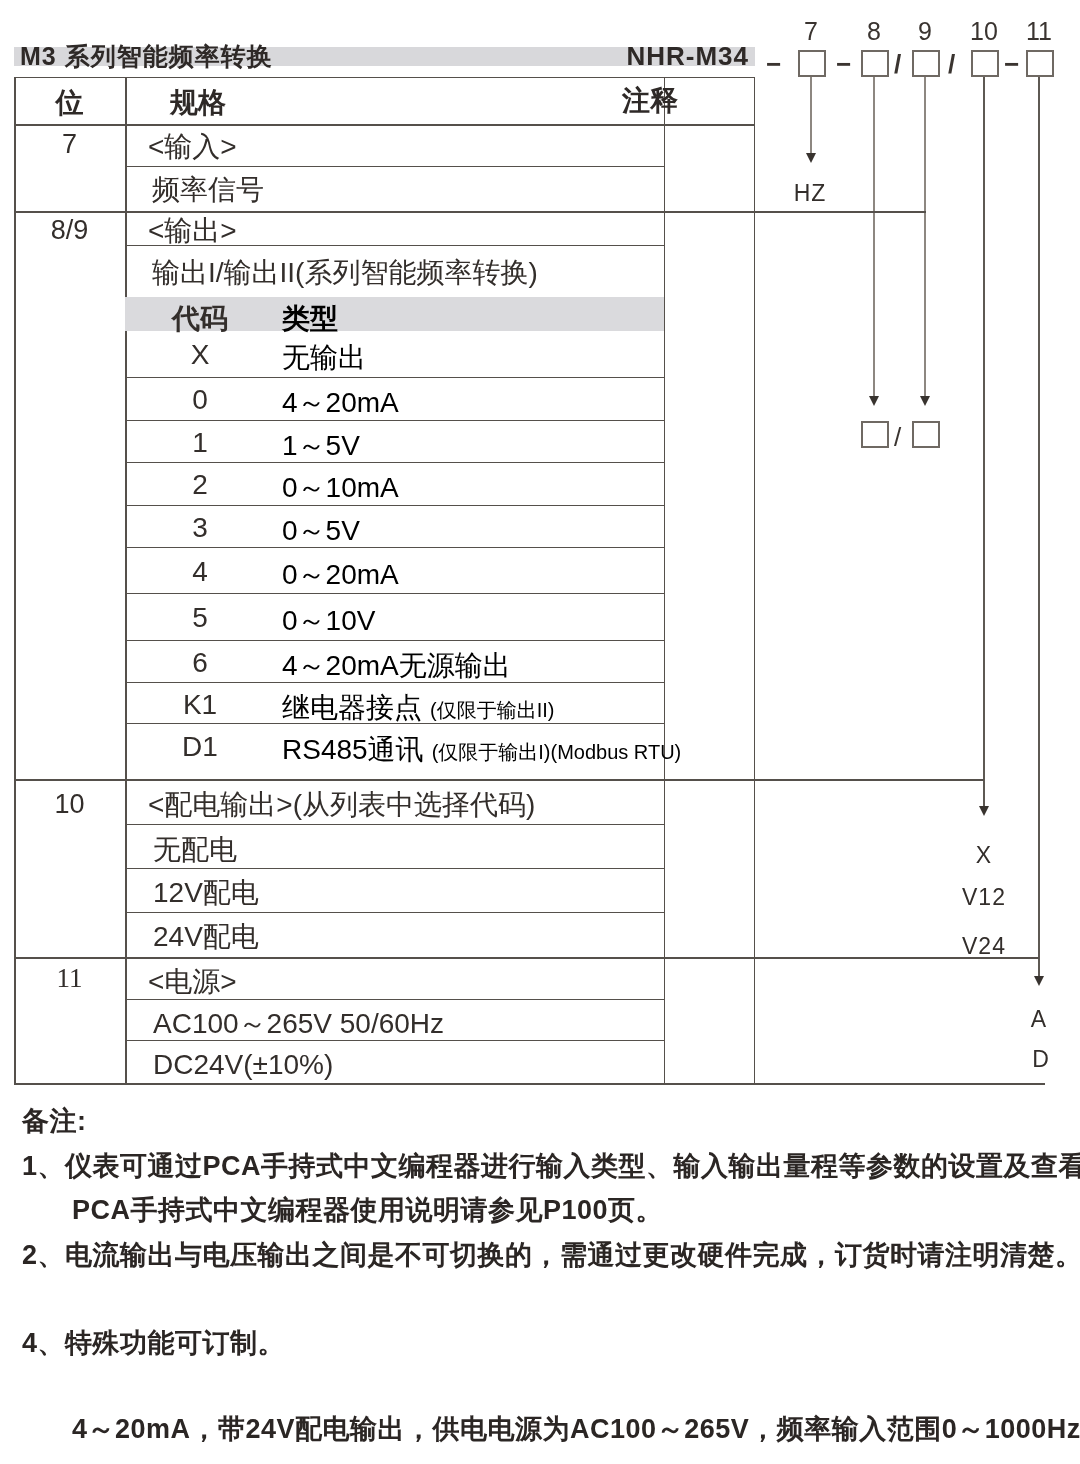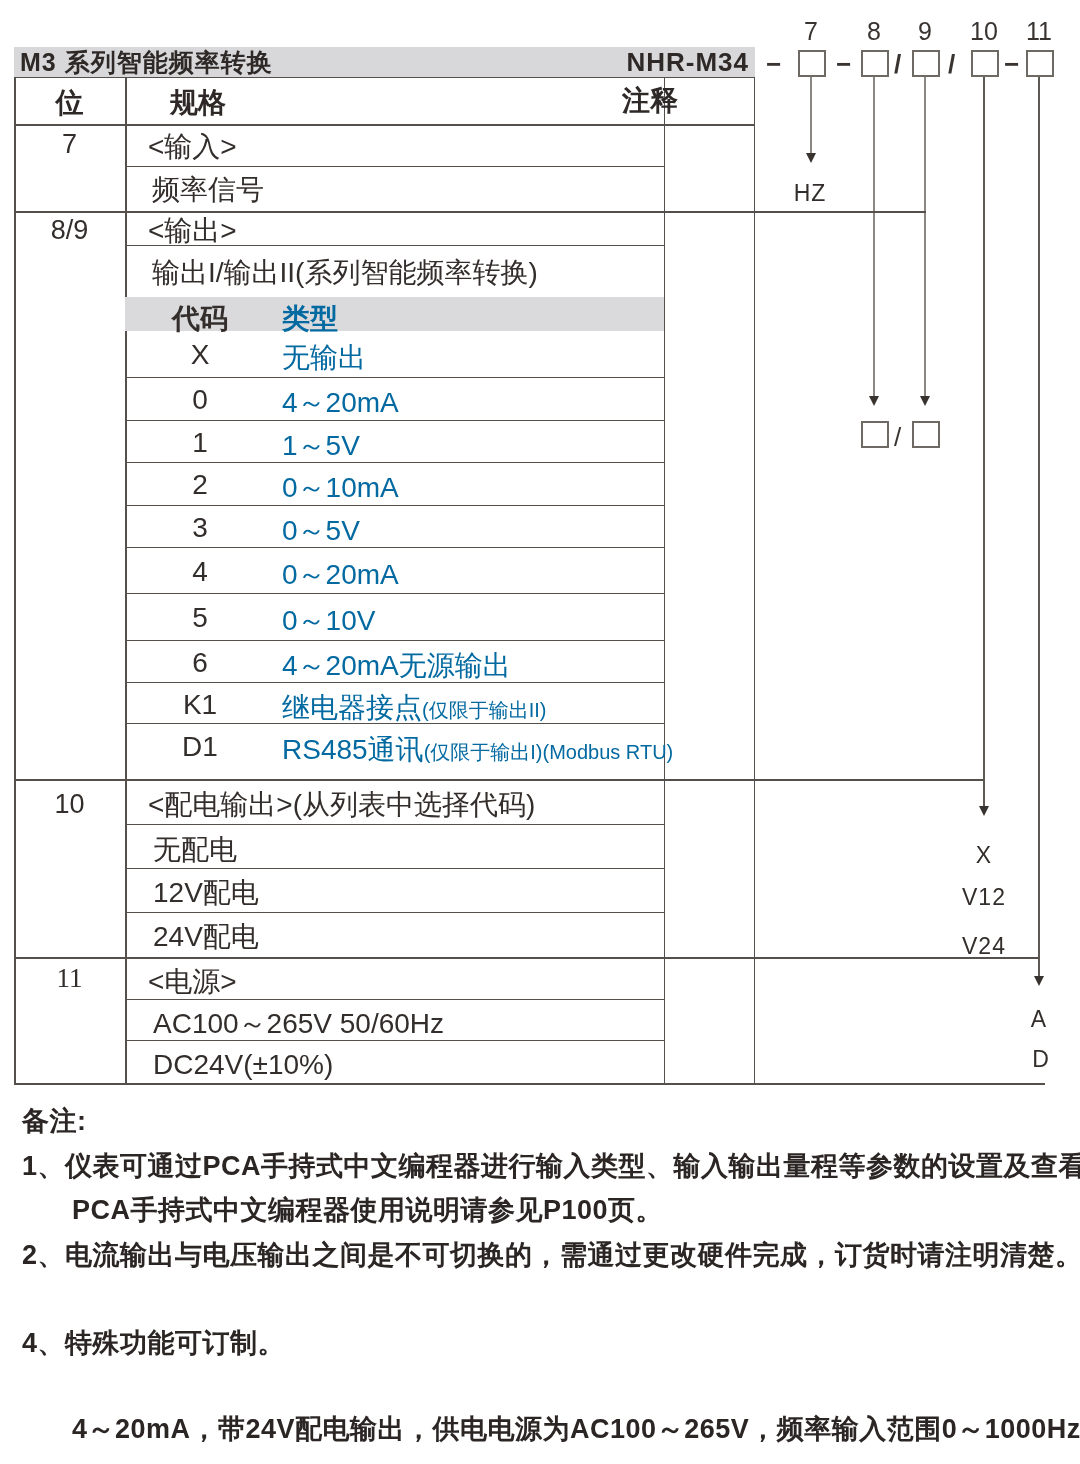--- a/index.html
+++ b/index.html
@@ -5,39 +5,39 @@
   html,body{margin:0;padding:0;background:#ffffff;}
   .page{
     position:relative;width:1080px;height:1464px;background:#ffffff;overflow:hidden;
     font-family:"Liberation Sans","DejaVu Sans",sans-serif;color:#332e2b;
   }
   .t{position:absolute;line-height:1.15;white-space:nowrap;}
   .hline{position:absolute;height:2px;background:#55504b;}
   .vline{position:absolute;width:2px;background:#55504b;}
   .thin{height:1px;}
   .titlebar{
-    position:absolute;left:14px;top:47px;width:741px;height:30px;background:#d8d8db;
+    position:absolute;left:14px;top:47px;width:741px;height:19px;background:#d8d8db;
     display:flex;align-items:center;justify-content:space-between;padding:0 6px;box-sizing:border-box;
   }
   .title{font-size:25px;font-weight:bold;color:#2e2927;letter-spacing:1px;}
   .model{font-size:26px;font-weight:bold;color:#2e2927;letter-spacing:1px;}
   .codebox{position:absolute;width:24px;height:23px;border:2px solid #6f6963;background:#fff;}
   .sep{position:absolute;font-size:26px;font-weight:bold;color:#3a3430;line-height:1;}
   .posnum{position:absolute;width:40px;text-align:center;font-size:25px;color:#3a3430;line-height:1;}
   .conn{position:absolute;width:2px;background:#8d8781;}
   .conn.dark{background:#5e5953;}
   .arrow{position:absolute;width:0;height:0;border-left:5px solid transparent;border-right:5px solid transparent;border-top:10px solid #38332f;}
   .grayband{position:absolute;left:125px;width:539px;background:#dadadd;}
   .hdr{font-size:28px;font-weight:bold;color:#2e2927;}
   .cell{font-size:28px;color:#332e2b;}
   .poscell{position:absolute;left:14px;width:111px;text-align:center;font-size:27px;color:#332e2b;}
   .serif{font-family:"Liberation Serif","DejaVu Serif",serif;}
   .code{position:absolute;left:140px;width:120px;text-align:center;font-size:28px;color:#332e2b;}
-  .type{position:absolute;left:282px;font-size:28px;color:#0369a1;white-space:nowrap;text-align:center;}
-  .suffix{font-size:20px;}
+  .type{position:absolute;left:282px;font-size:28px;color:#000000;white-space:nowrap;text-align:center;}
+  .suffix{font-size:20px;margin-left:8px;}
   .note-mark{position:absolute;text-align:center;font-size:23px;color:#332e2b;letter-spacing:1px;}
   .notes{position:absolute;left:22px;font-size:27px;font-weight:bold;color:#2b2624;white-space:nowrap;letter-spacing:0.5px;}
   .indent{left:72px;}
 </style>
 </head>
 <body>
 
 <div class="page">
 
   <div class="titlebar">

